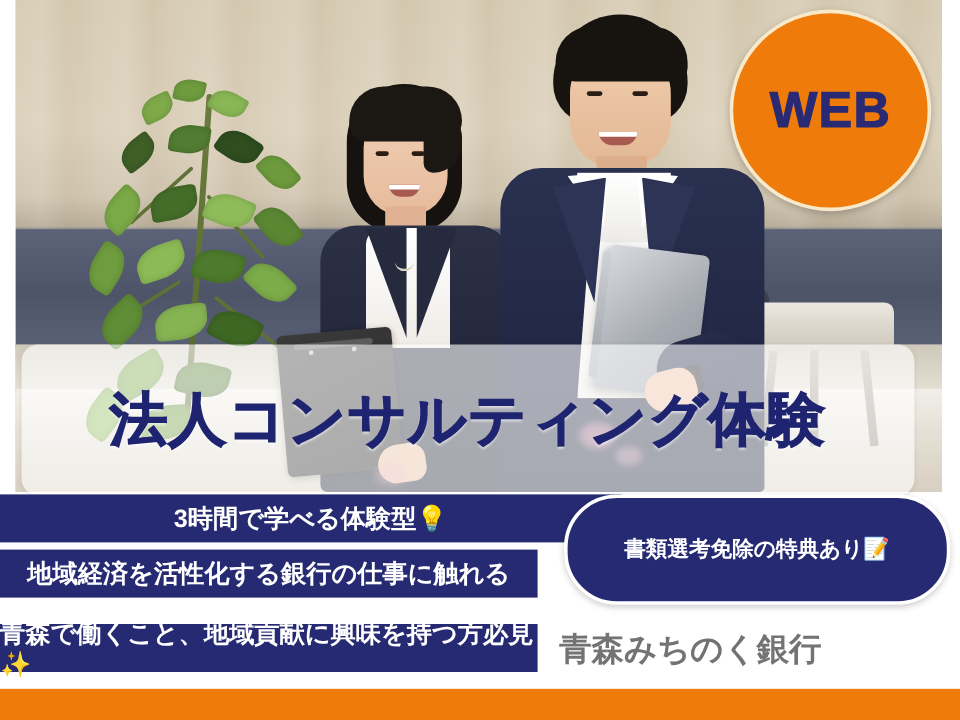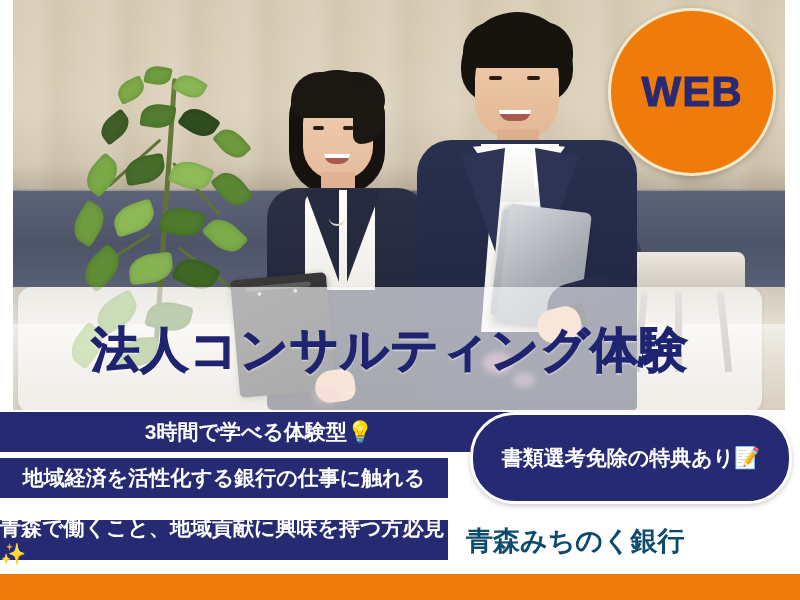--- a/index.html
+++ b/index.html
@@ -352,21 +352,21 @@
     display: flex;
     flex-direction: column;
     align-items: center;
     justify-content: center;
     color: #ffffff;
     font-weight: 700;
     line-height: 1.22;
     box-shadow: 0 2px 5px rgba(0,0,0,.2);
   }
   .pill .p1 { font-size: 21px; }
-  .pill .p2 { font-size: 21px; }
+  .pill .p2 { font-size: 18px; }
 
   
   .logo-row {
     position: absolute;
     left: 466px;
     top: 520px;
     height: 42px;
     display: flex;
     align-items: center;
     gap: 10px;
@@ -384,21 +384,21 @@
   }
   .logo-mark .slash {
     position: absolute; left: 16px; top: 2px; width: 26px; height: 24px;
     background: #ffffff;
     clip-path: polygon(62% 0, 100% 0, 38% 100%, 0 100%);
   }
   .logo-mark .wordmark {
     position: absolute; left: 44px; top: 5px;
     color: #ffffff; font-size: 13px; font-weight: 700; letter-spacing: .4px;
   }
-  .logo-text { color: #0c4a6e; font-size: 27px; font-weight: 700; letter-spacing: 0px; }
+  .logo-text { color: #737373; font-size: 27px; font-weight: 700; letter-spacing: 0px; }
 
   
   .footer-orange {
     position: absolute;
     left: 0;
     bottom: 0;
     width: 800px;
     height: 26px;
     background: #ef7c0a;
   }

